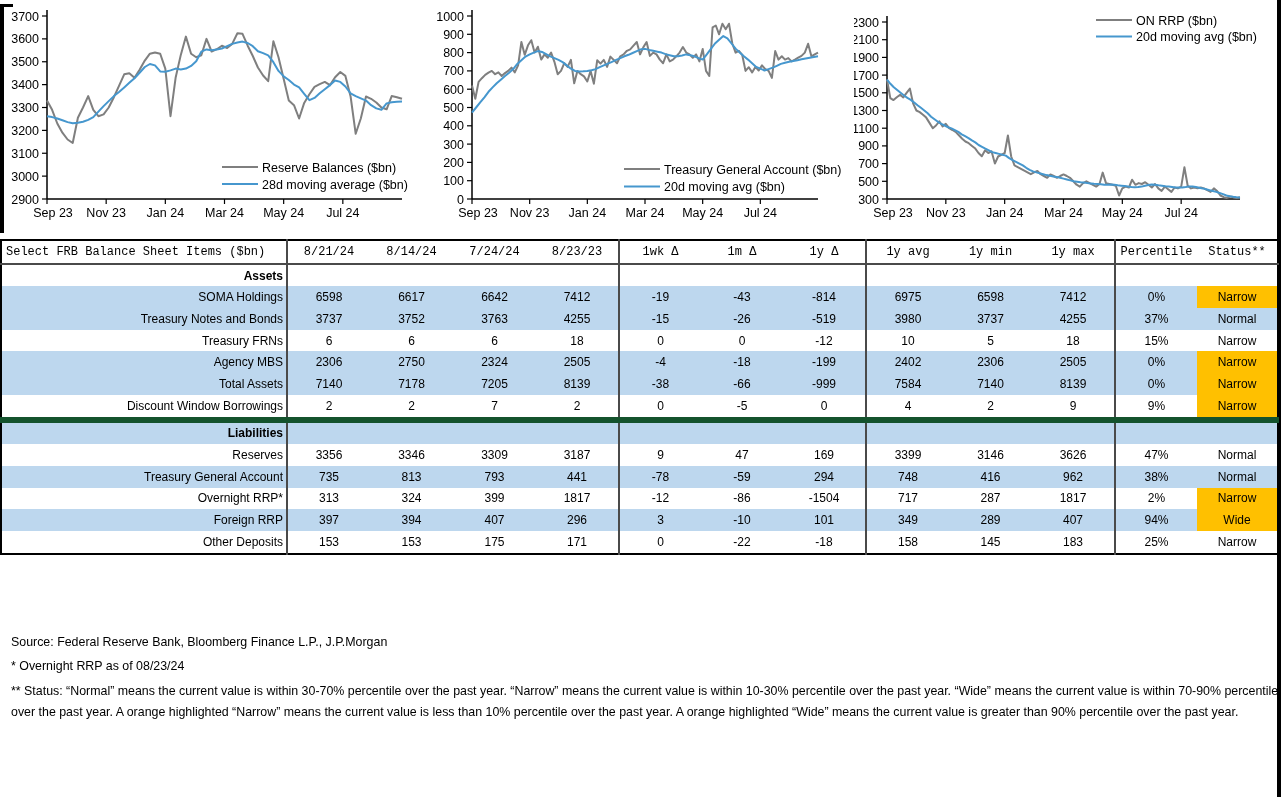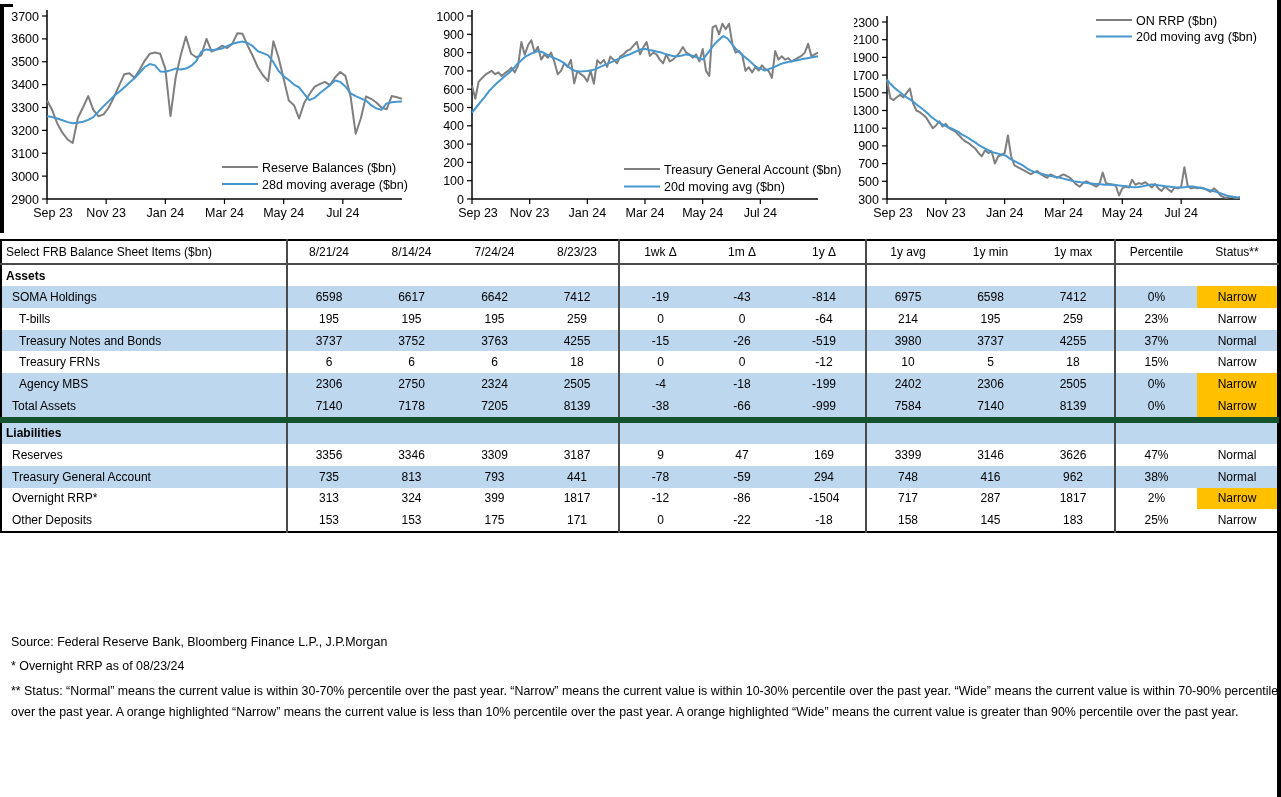--- a/index.html
+++ b/index.html
@@ -15,23 +15,23 @@
   #chart-0 { left:0; } #chart-1 { left:427px; } #chart-2 { left:854px; }
   svg.chart text { fill:#000; font-family:"Liberation Sans", sans-serif; }
 
   table.bs { position:absolute; top:239px; left:0; border-collapse:collapse; table-layout:fixed;
              width:1277px; font-size:12px; }
   table.bs td, table.bs th { padding:0 3px; height:21.7px; overflow:hidden; white-space:nowrap;
              font-weight:normal; }
   table.bs { border:2px solid #000; }
   tr.hdr th { border-bottom:2px solid #4a4a4a; }
   tr.hdr th.lbl { text-align:left; padding-left:4px; }
-  tr.hdr th { text-align:center; }
+  tr.hdr th { text-align:center;font-family:Liberation Mono, monospace; }
   td.num, td.pct, td.st { text-align:center; }
-  td.lbl { text-align:left; }
+  td.lbl { text-align:right; }
   .lv0 { padding-left:4px !important; font-weight:bold !important; }
   .lv1 { padding-left:10px !important; }
   .lv2 { padding-left:17px !important; }
   tr.shaded td { background:#BDD7EE; }
   td.gsep, th.gsep { border-left:2px solid #4a4a4a; }
   tr.liab td { border-top:6px solid #14532d; }
   td.hl { background:#FFC000 !important; }
 
   .footnotes { position:absolute; top:635px; left:11px; width:1272px; font-size:12.4px; line-height:1.2; }
   .footnotes .fline { margin-bottom:9px; }
@@ -233,35 +233,20 @@
           <td class="num">7412</td>
           <td class="num gsep">-19</td>
           <td class="num">-43</td>
           <td class="num">-814</td>
           <td class="num gsep">6975</td>
           <td class="num">6598</td>
           <td class="num">7412</td>
           <td class="pct gsep">0%</td>
           <td class="st hl">Narrow</td>
         </tr>
-        <tr>
-          <td class="lbl lv2">T-bills</td>
-          <td class="num gsep">195</td>
-          <td class="num">195</td>
-          <td class="num">195</td>
-          <td class="num">259</td>
-          <td class="num gsep">0</td>
-          <td class="num">0</td>
-          <td class="num">-64</td>
-          <td class="num gsep">214</td>
-          <td class="num">195</td>
-          <td class="num">259</td>
-          <td class="pct gsep">23%</td>
-          <td class="st">Narrow</td>
-        </tr>
         <tr class="shaded">
           <td class="lbl lv2">Treasury Notes and Bonds</td>
           <td class="num gsep">3737</td>
           <td class="num">3752</td>
           <td class="num">3763</td>
           <td class="num">4255</td>
           <td class="num gsep">-15</td>
           <td class="num">-26</td>
           <td class="num">-519</td>
           <td class="num gsep">3980</td>
@@ -308,20 +293,35 @@
           <td class="num">8139</td>
           <td class="num gsep">-38</td>
           <td class="num">-66</td>
           <td class="num">-999</td>
           <td class="num gsep">7584</td>
           <td class="num">7140</td>
           <td class="num">8139</td>
           <td class="pct gsep">0%</td>
           <td class="st hl">Narrow</td>
         </tr>
+        <tr>
+          <td class="lbl lv1">Discount Window Borrowings</td>
+          <td class="num gsep">2</td>
+          <td class="num">2</td>
+          <td class="num">7</td>
+          <td class="num">2</td>
+          <td class="num gsep">0</td>
+          <td class="num">-5</td>
+          <td class="num">0</td>
+          <td class="num gsep">4</td>
+          <td class="num">2</td>
+          <td class="num">9</td>
+          <td class="pct gsep">9%</td>
+          <td class="st hl">Narrow</td>
+        </tr>
         <tr class="shaded liab">
           <td class="lbl lv0">Liabilities</td>
           <td class="num gsep"></td>
           <td class="num"></td>
           <td class="num"></td>
           <td class="num"></td>
           <td class="num gsep"></td>
           <td class="num"></td>
           <td class="num"></td>
           <td class="num gsep"></td>
@@ -368,20 +368,35 @@
           <td class="num">1817</td>
           <td class="num gsep">-12</td>
           <td class="num">-86</td>
           <td class="num">-1504</td>
           <td class="num gsep">717</td>
           <td class="num">287</td>
           <td class="num">1817</td>
           <td class="pct gsep">2%</td>
           <td class="st hl">Narrow</td>
         </tr>
+        <tr class="shaded">
+          <td class="lbl lv1">Foreign RRP</td>
+          <td class="num gsep">397</td>
+          <td class="num">394</td>
+          <td class="num">407</td>
+          <td class="num">296</td>
+          <td class="num gsep">3</td>
+          <td class="num">-10</td>
+          <td class="num">101</td>
+          <td class="num gsep">349</td>
+          <td class="num">289</td>
+          <td class="num">407</td>
+          <td class="pct gsep">94%</td>
+          <td class="st hl">Wide</td>
+        </tr>
         <tr>
           <td class="lbl lv1">Other Deposits</td>
           <td class="num gsep">153</td>
           <td class="num">153</td>
           <td class="num">175</td>
           <td class="num">171</td>
           <td class="num gsep">0</td>
           <td class="num">-22</td>
           <td class="num">-18</td>
           <td class="num gsep">158</td>

